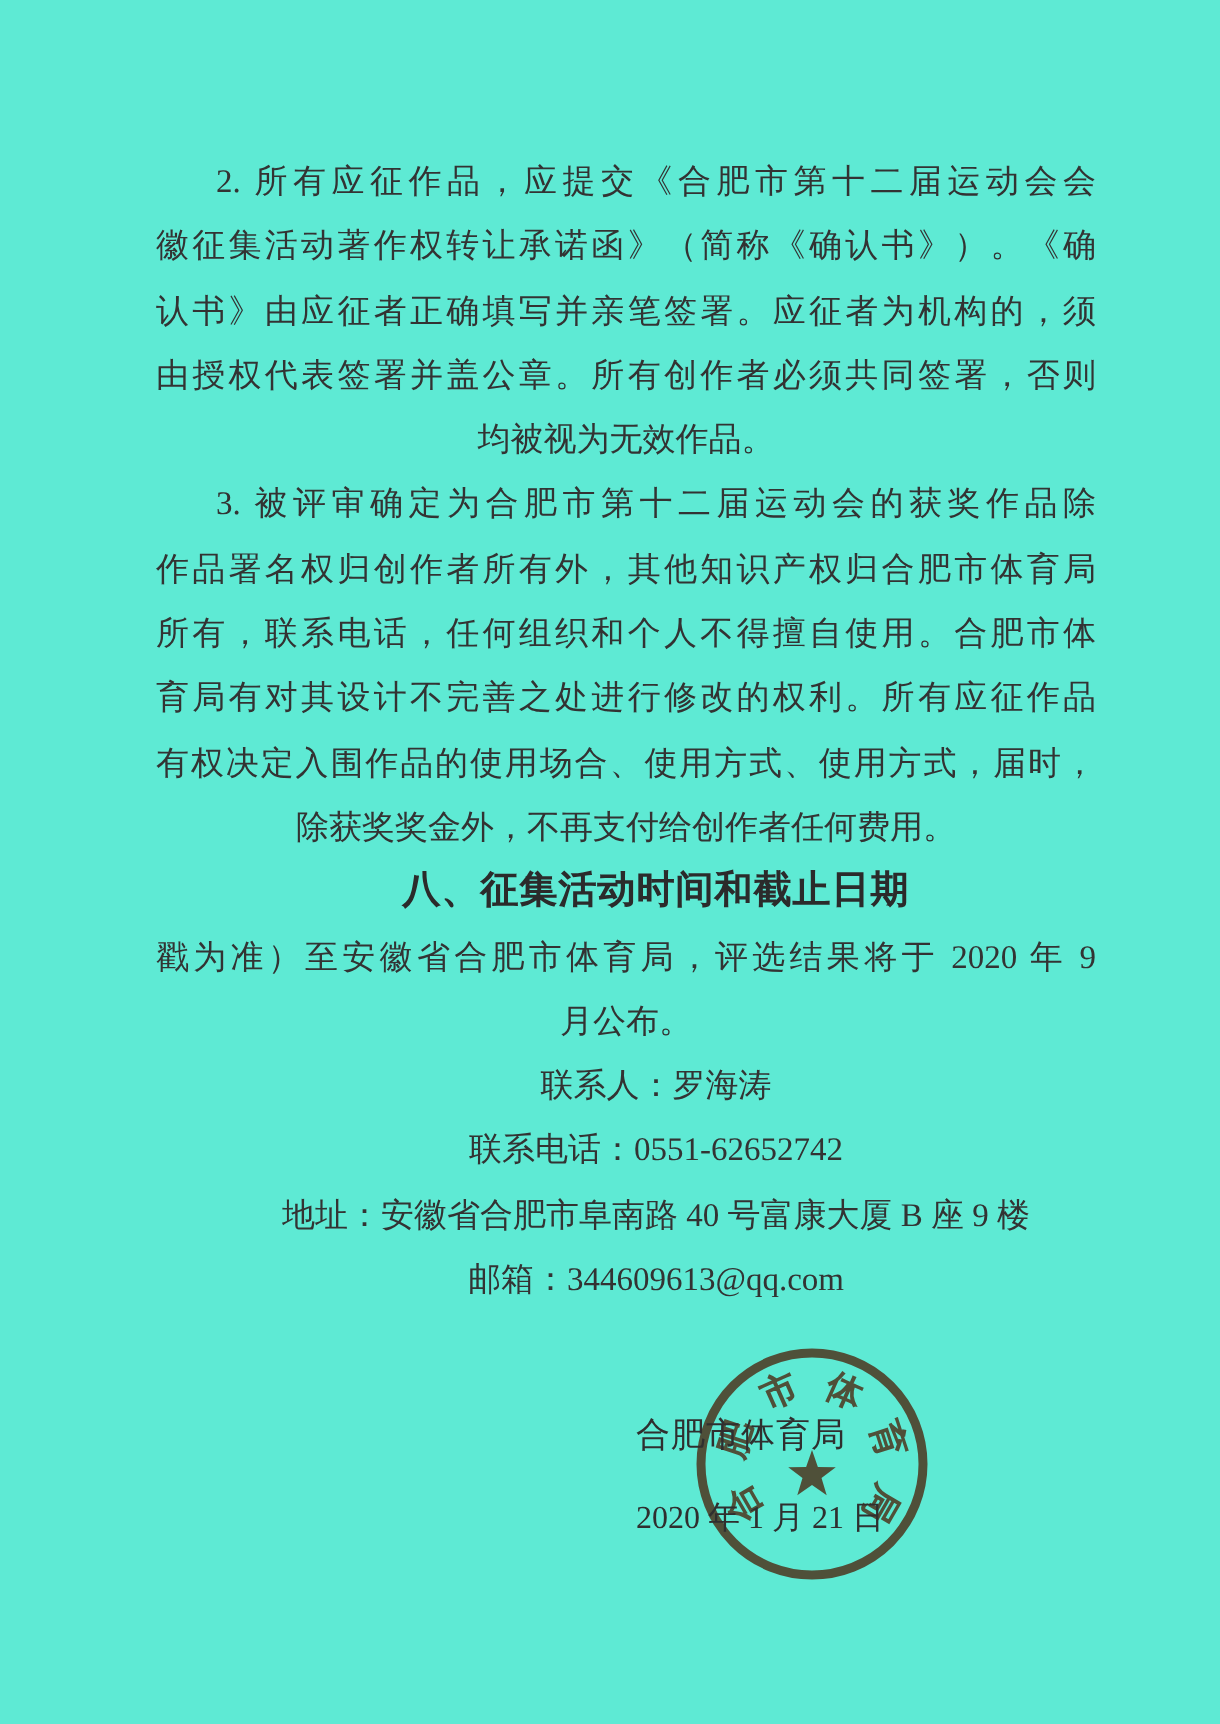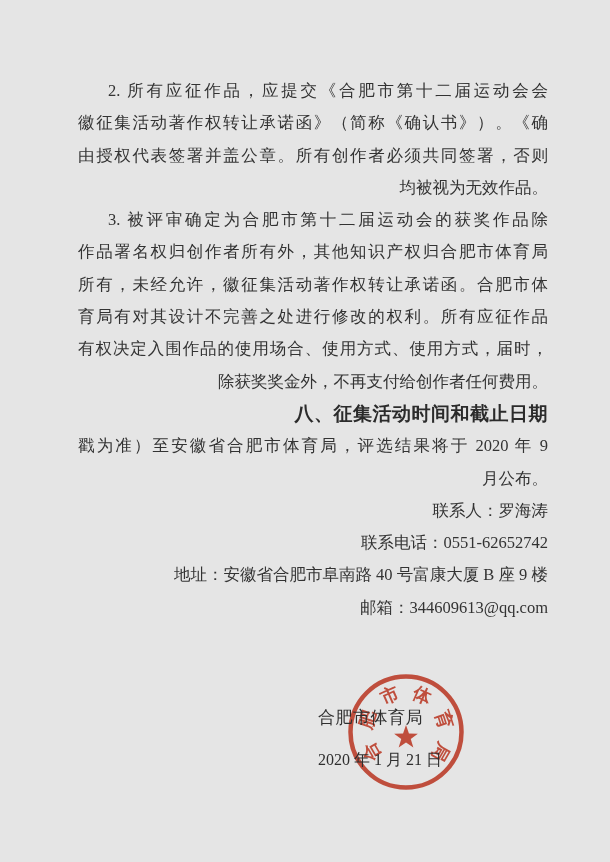--- a/index.html
+++ b/index.html
@@ -4,37 +4,37 @@
 <style>
   html, body {
     margin: 0;
     padding: 0;
     background: #ffffff;
   }
   .page {
     position: relative;
     width: 610px;
     height: 862px;
-    background: #e5e5e5;
+    background: #5eead4;
     overflow: hidden;
     font-family: "Liberation Serif", "DejaVu Serif", serif;
     color: #333333;
   }
   .doc-body {
     position: absolute;
     left: 78px;
     top: 75px;
     width: 470px;
   }
   .line {
     height: 32.3px;
     line-height: 32.3px;
     font-size: 16.5px;
     white-space: nowrap;
-    text-align: right;
+    text-align: center;
   }
   .line.fill {
     text-align: justify;
     text-align-last: justify;
     -moz-text-align-last: justify;
   }
   .line.indent {
     text-indent: 30px;
   }
   .line.bold {
@@ -83,25 +83,26 @@
   }
 </style>
 </head>
 <body>
 
 <div class="page">
 
   <div class="doc-body" id="doc-body">
       <div class="line indent fill">2. 所有应征作品，应提交《合肥市第十二届运动会会</div>
       <div class="line fill">徽征集活动著作权转让承诺函》（简称《确认书》）。《确</div>
+      <div class="line fill">认书》由应征者正确填写并亲笔签署。应征者为机构的，须</div>
       <div class="line fill">由授权代表签署并盖公章。所有创作者必须共同签署，否则</div>
       <div class="line">均被视为无效作品。</div>
       <div class="line indent fill">3. 被评审确定为合肥市第十二届运动会的获奖作品除</div>
       <div class="line fill">作品署名权归创作者所有外，其他知识产权归合肥市体育局</div>
-      <div class="line fill">所有，未经允许，徽征集活动著作权转让承诺函。合肥市体</div>
+      <div class="line fill">所有，联系电话，任何组织和个人不得擅自使用。合肥市体</div>
       <div class="line fill">育局有对其设计不完善之处进行修改的权利。所有应征作品</div>
       <div class="line fill">有权决定入围作品的使用场合、使用方式、使用方式，届时，</div>
       <div class="line">除获奖奖金外，不再支付给创作者任何费用。</div>
       <div class="line indent bold">八、征集活动时间和截止日期</div>
       <div class="line fill">戳为准）至安徽省合肥市体育局，评选结果将于 2020 年 9</div>
       <div class="line">月公布。</div>
       <div class="line indent">联系人：罗海涛</div>
       <div class="line indent">联系电话：0551-62652742</div>
       <div class="line indent">地址：安徽省合肥市阜南路 40 号富康大厦 B 座 9 楼</div>
       <div class="line indent">邮箱：344609613@qq.com</div>

